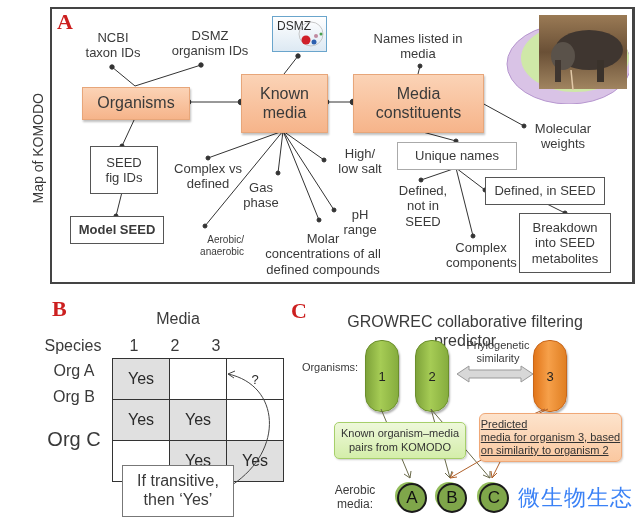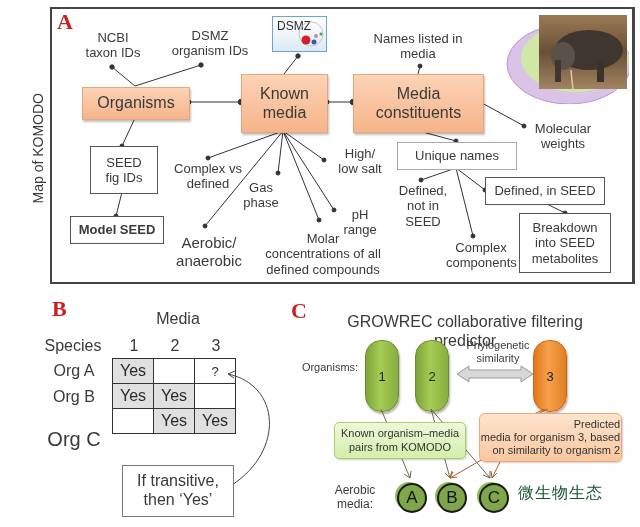--- a/index.html
+++ b/index.html
@@ -10,29 +10,29 @@
   .panel-letter { position: absolute; font-family: "Liberation Serif", serif; font-weight: bold; color: #cc1f1f; font-size: 22px; }
   .frameA { position: absolute; left: 50px; top: 7px; width: 585px; height: 277px; border: 2px solid #444; border-right-width: 3px; border-bottom-width: 2px; box-sizing: border-box; }
   .orange-box { position: absolute; background: linear-gradient(#fbd3b6, #f6b48a); border: 1px solid #e7a67a; box-shadow: 1px 2px 2px rgba(0,0,0,0.25); display: flex; align-items: center; justify-content: center; text-align: center; color: #3a3a3a; line-height: 1.15; white-space: pre-line; }
   .plain-box { position: absolute; border: 1px solid #555; background: #fff; display: flex; align-items: center; justify-content: center; text-align: center; color: #3a3a3a; line-height: 1.18; white-space: pre-line; }
   .light-box { border-color: #aaa; }
   svg.lines { position: absolute; left: 0; top: 0; }
   .dsmz { position: absolute; left: 272px; top: 16px; width: 55px; height: 36px; border: 1px solid #6aa5cc; background: linear-gradient(#ffffff, #dde9f3); box-sizing: border-box; }
   .dsmz-label { position: absolute; left: 4px; top: 2px; font-size: 12px; color: #2a2a2a; }
   .komodo-wrap { position: absolute; left: 497px; top: 12px; width: 132px; height: 92px; }
   .grid-table { position: absolute; left: 112px; top: 358px; border-collapse: collapse; font-size: 16px; }
-  .grid-table td { width: 40px; height: 24px; border: 1.5px solid #333; text-align: center; padding: 0; color: #2a2a2a; }
+  .grid-table td { width: 40px; height: 24px; border: 1.5px solid #333; text-align: center; padding: 8px; color: #2a2a2a; }
   .grid-table td.yes { background: #e0e0e0; }
   .pill { position: absolute; width: 32px; height: 70px; border-radius: 16px; display: flex; align-items: center; justify-content: center; font-size: 13px; color: #222; box-shadow: 1px 2px 2px rgba(0,0,0,0.3); }
   .pill.green { background: linear-gradient(90deg, #7ea33a, #a6cc55 45%, #86ad3e); border: 1px solid #6b8f2c; }
   .pill.orange { background: linear-gradient(90deg, #e2761a, #f6a04a 45%, #e07f22); border: 1px solid #c8661a; }
   .note-green { position: absolute; left: 334px; top: 422px; width: 130px; height: 35px; background: linear-gradient(#eef8da, #d4eeaa); border: 1px solid #a6cf6a; border-radius: 5px; font-size: 11px; display: flex; align-items: center; justify-content: center; text-align: center; line-height: 1.2; white-space: pre-line; color: #333; box-shadow: 1px 1px 2px rgba(0,0,0,0.2); }
-  .note-orange { position: absolute; left: 479px; top: 413px; width: 141px; height: 47px; background: linear-gradient(#fde3cc, #fac8a0); border: 1px solid #f0a877; border-radius: 6px; font-size: 11px; display: flex; align-items: center; justify-content: center; text-align: right; line-height: 1.2; white-space: pre-line; color: #333; box-shadow: 1px 1px 2px rgba(0,0,0,0.2); }
+  .note-orange { position: absolute; left: 479px; top: 413px; width: 141px; height: 47px; background: linear-gradient(#fde3cc, #fac8a0); border: 1px solid #f0a877; border-radius: 6px; font-size: 11px; display: flex; align-items: center; justify-content: center; text-align: left; line-height: 1.2; white-space: pre-line; color: #333; box-shadow: 1px 1px 2px rgba(0,0,0,0.2); text-decoration: underline; }
   .media-circle { position: absolute; width: 26px; height: 26px; border-radius: 50%; background: #7fa64a; border: 2px solid #1a1a1a; display: flex; align-items: center; justify-content: center; font-size: 17px; color: #111; box-shadow: -3px -2px 0 -1px #93bd5b; }
-  .watermark { position: absolute; left: 518px; top: 483px; font-size: 16px; color: #14532d; letter-spacing: 1px; }
+  .watermark { position: absolute; left: 518px; top: 483px; font-size: 22px; color: #3b82f6; letter-spacing: 1px; }
 </style>
 </head>
 <body>
 
 <div class="panel-letter" style="left:57px;top:9px;">A</div>
 <div class="frameA"></div>
 <div class="txt" style="left:-22px;top:140px;width:120px;font-size:14px;transform:rotate(-90deg);transform-origin:center;">Map of KOMODO</div>
 
 <div class="komodo-wrap">
   <svg width="132" height="92" viewBox="0 0 132 92">
@@ -142,21 +142,21 @@
 fig IDs</div>
 <div class="plain-box" style="left:70px;top:216px;width:92px;height:26px;font-size:13px;font-weight:bold;">Model SEED</div>
 <div class="txt" style="left:168px;top:161px;width:80px;font-size:13px;">Complex vs
 defined</div>
 <div class="txt" style="left:236px;top:180px;width:50px;font-size:13px;">Gas
 phase</div>
 <div class="txt" style="left:330px;top:146px;width:60px;font-size:13px;">High/
 low salt</div>
 <div class="txt" style="left:340px;top:207px;width:40px;font-size:13px;">pH
 range</div>
-<div class="txt" style="left:174px;top:234px;width:70px;font-size:15px;">Aerobic/
+<div class="txt" style="left:174px;top:234px;width:70px;font-size:10px;text-align:right;">Aerobic/
 anaerobic</div>
 <div class="txt" style="left:258px;top:231px;width:130px;font-size:13px;">Molar
 concentrations of all
 defined compounds</div>
 <div class="plain-box light-box" style="left:397px;top:142px;width:118px;height:26px;font-size:13px;">Unique names</div>
 <div class="txt" style="left:395px;top:183px;width:56px;font-size:13px;">Defined,
 not in
 SEED</div>
 <div class="plain-box" style="left:485px;top:177px;width:118px;height:26px;font-size:13px;">Defined, in SEED</div>
 <div class="txt" style="left:446px;top:240px;width:70px;font-size:13px;">Complex

